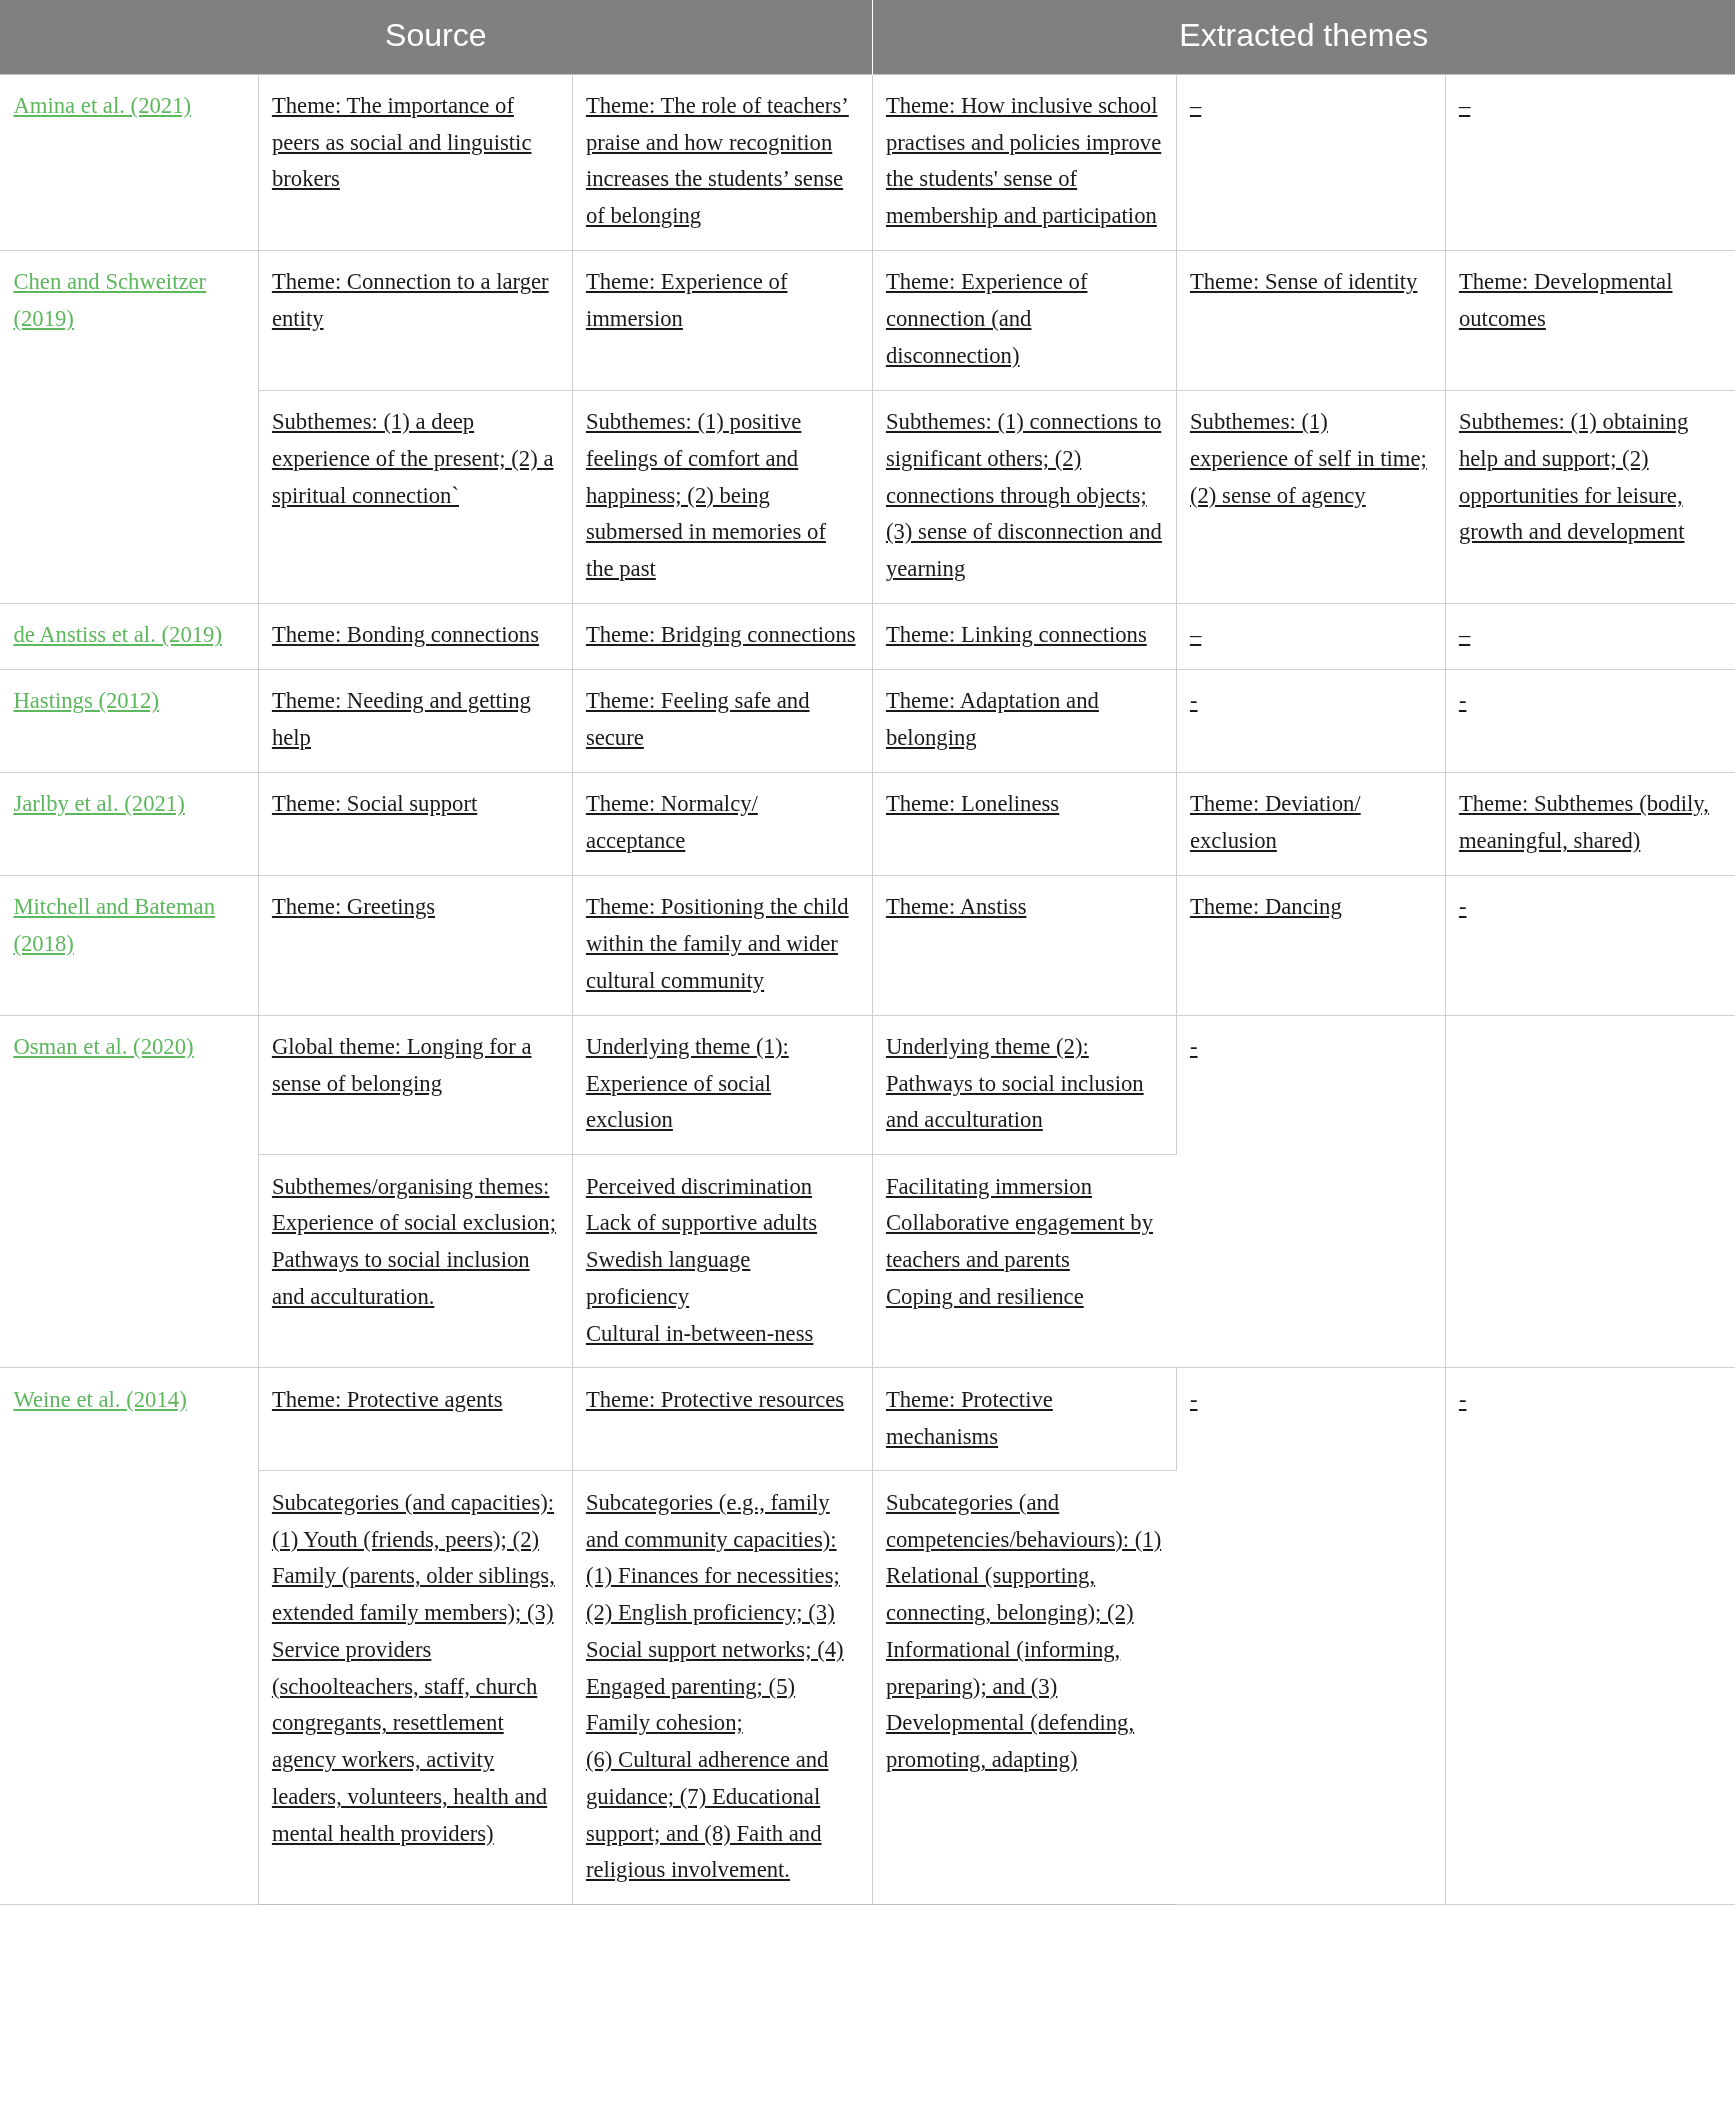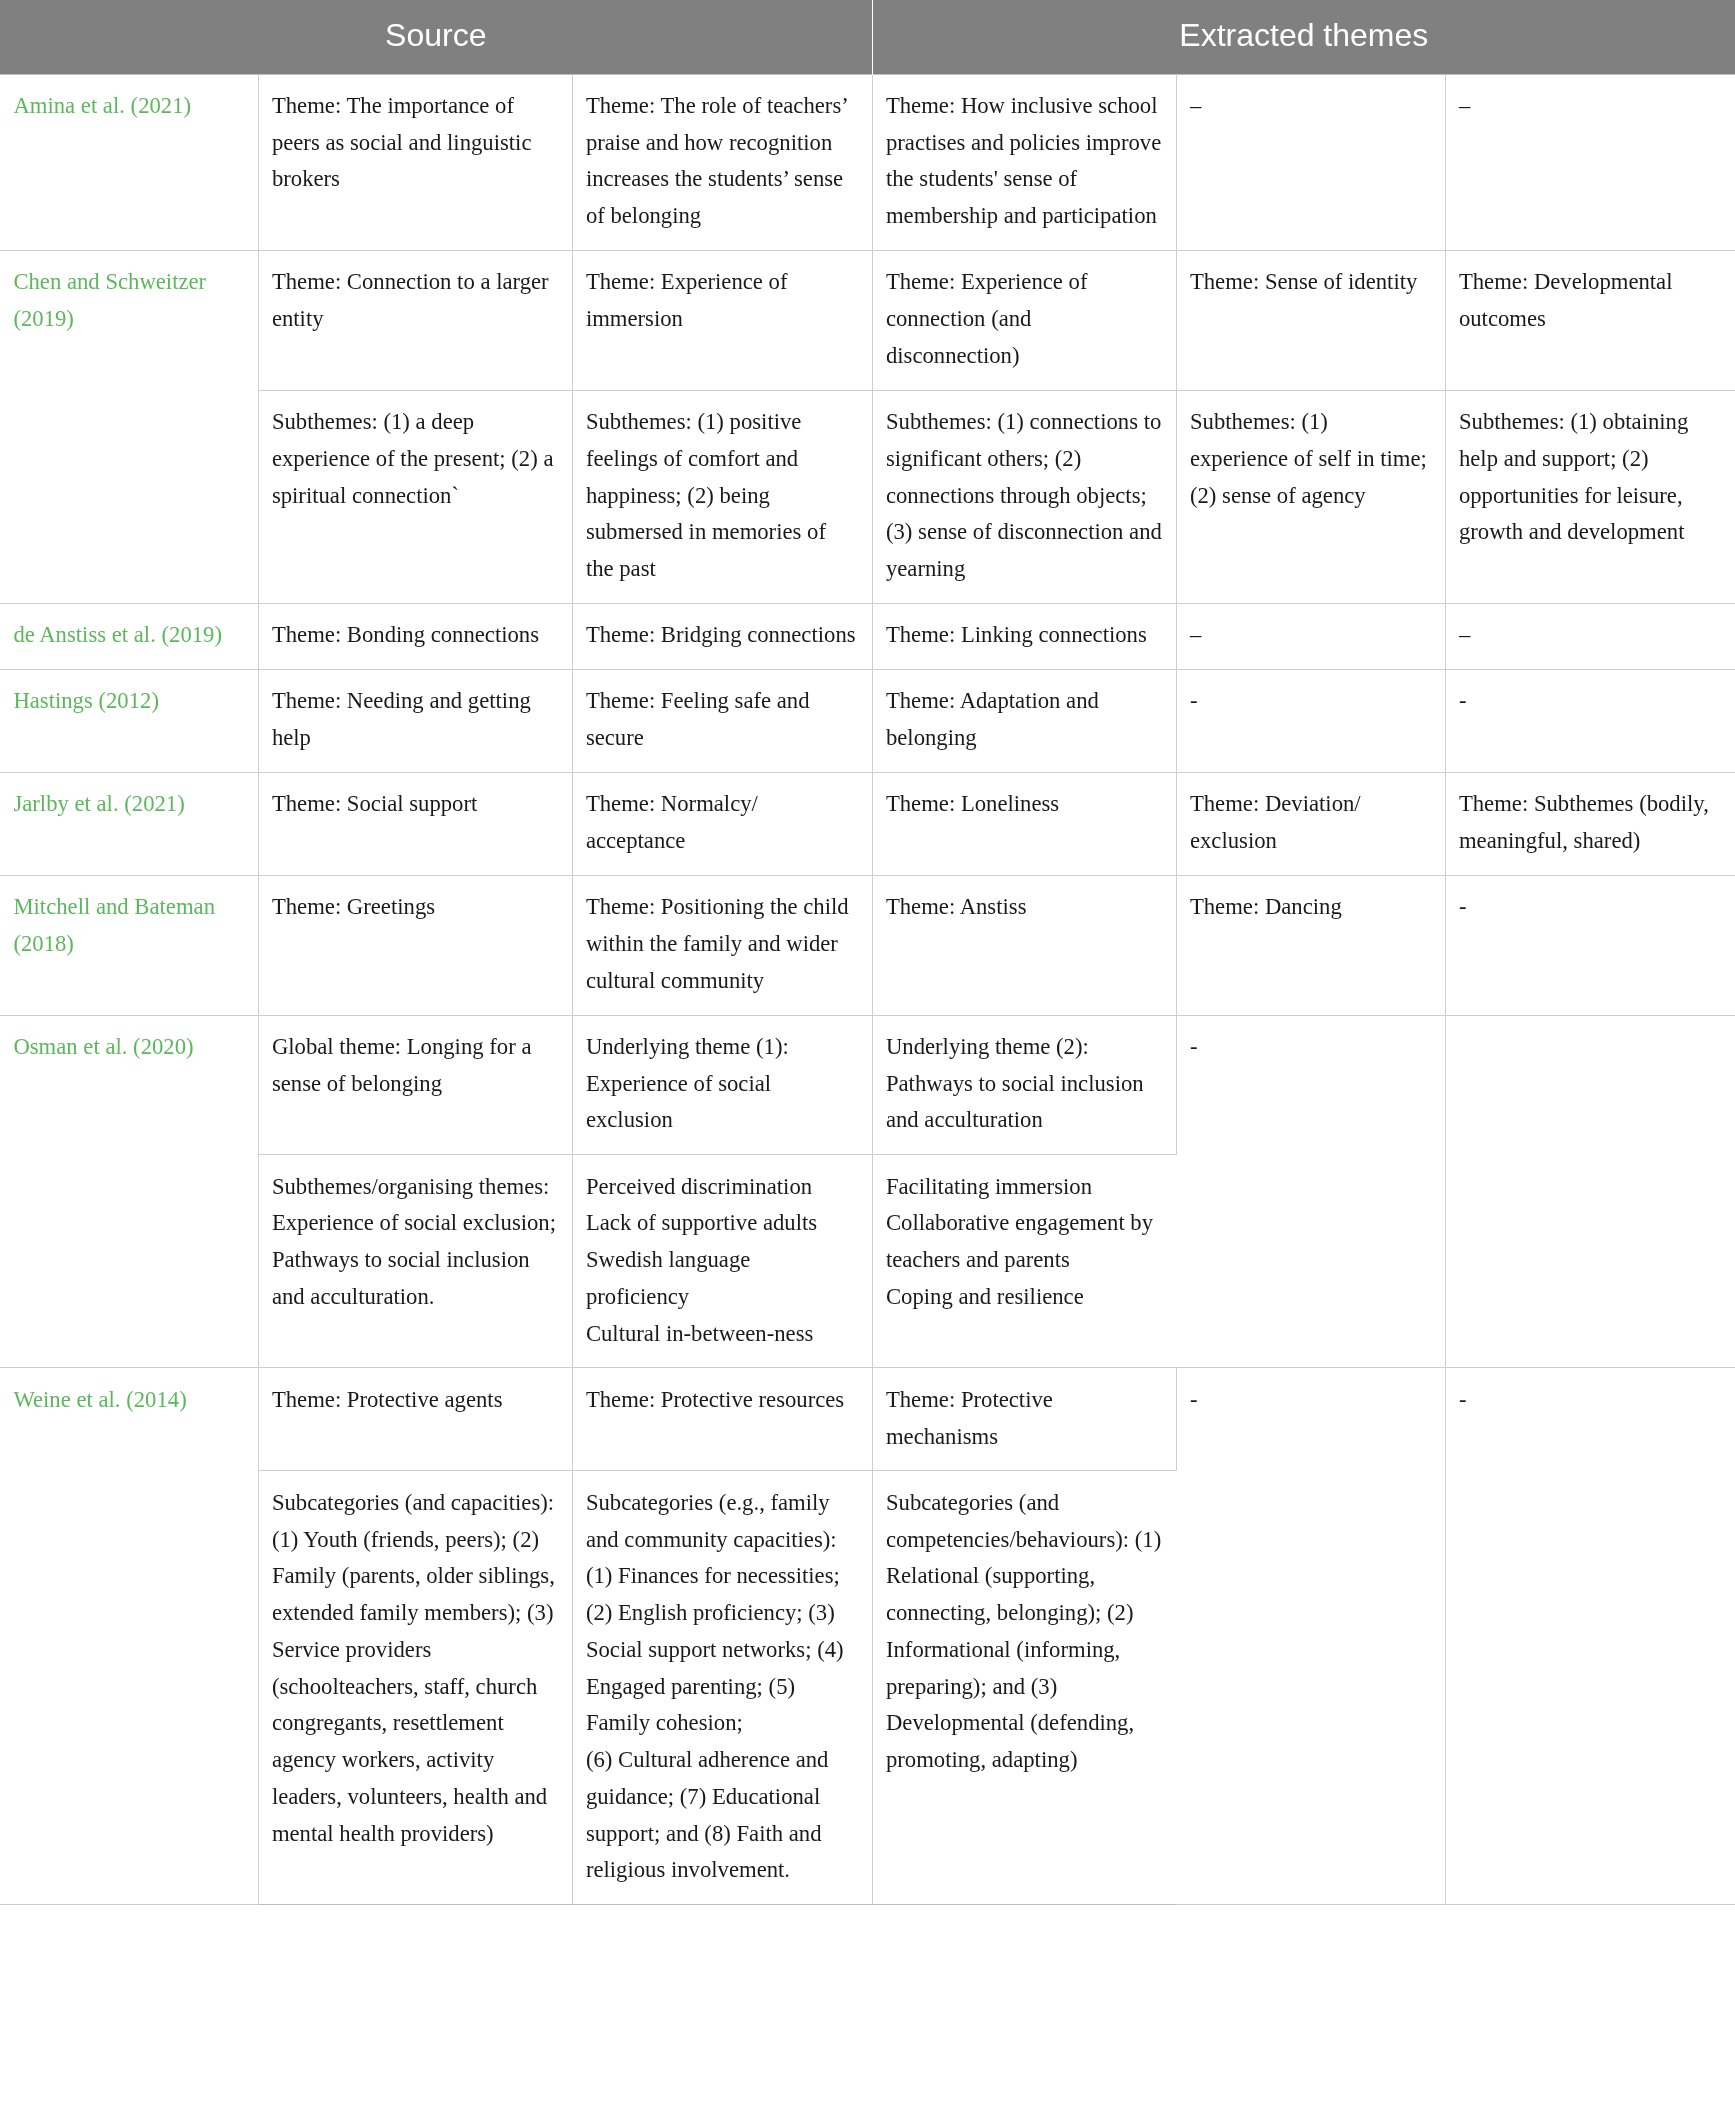--- a/index.html
+++ b/index.html
@@ -46,20 +46,21 @@
   thead th.group-head + th.group-head {
     border-left: 1.7px solid #ffffff;
   }
 
   td {
     border: 0.8px solid #cfcfcf;
     border-left: none;
     border-right: 0.8px solid #cfcfcf;
     vertical-align: top;
     padding: 13.4px 13.4px 15px 13.4px;
+    text-decoration: underline;
   }
   td:first-child { border-left: none; }
   td:last-child { border-right: none; }
 
   tr.row-sep > td {
     border-top: 1.7px solid #bdbdbd;
   }
   tr.sub-row > td {
     border-top: 0.8px solid #cfcfcf;
   }

